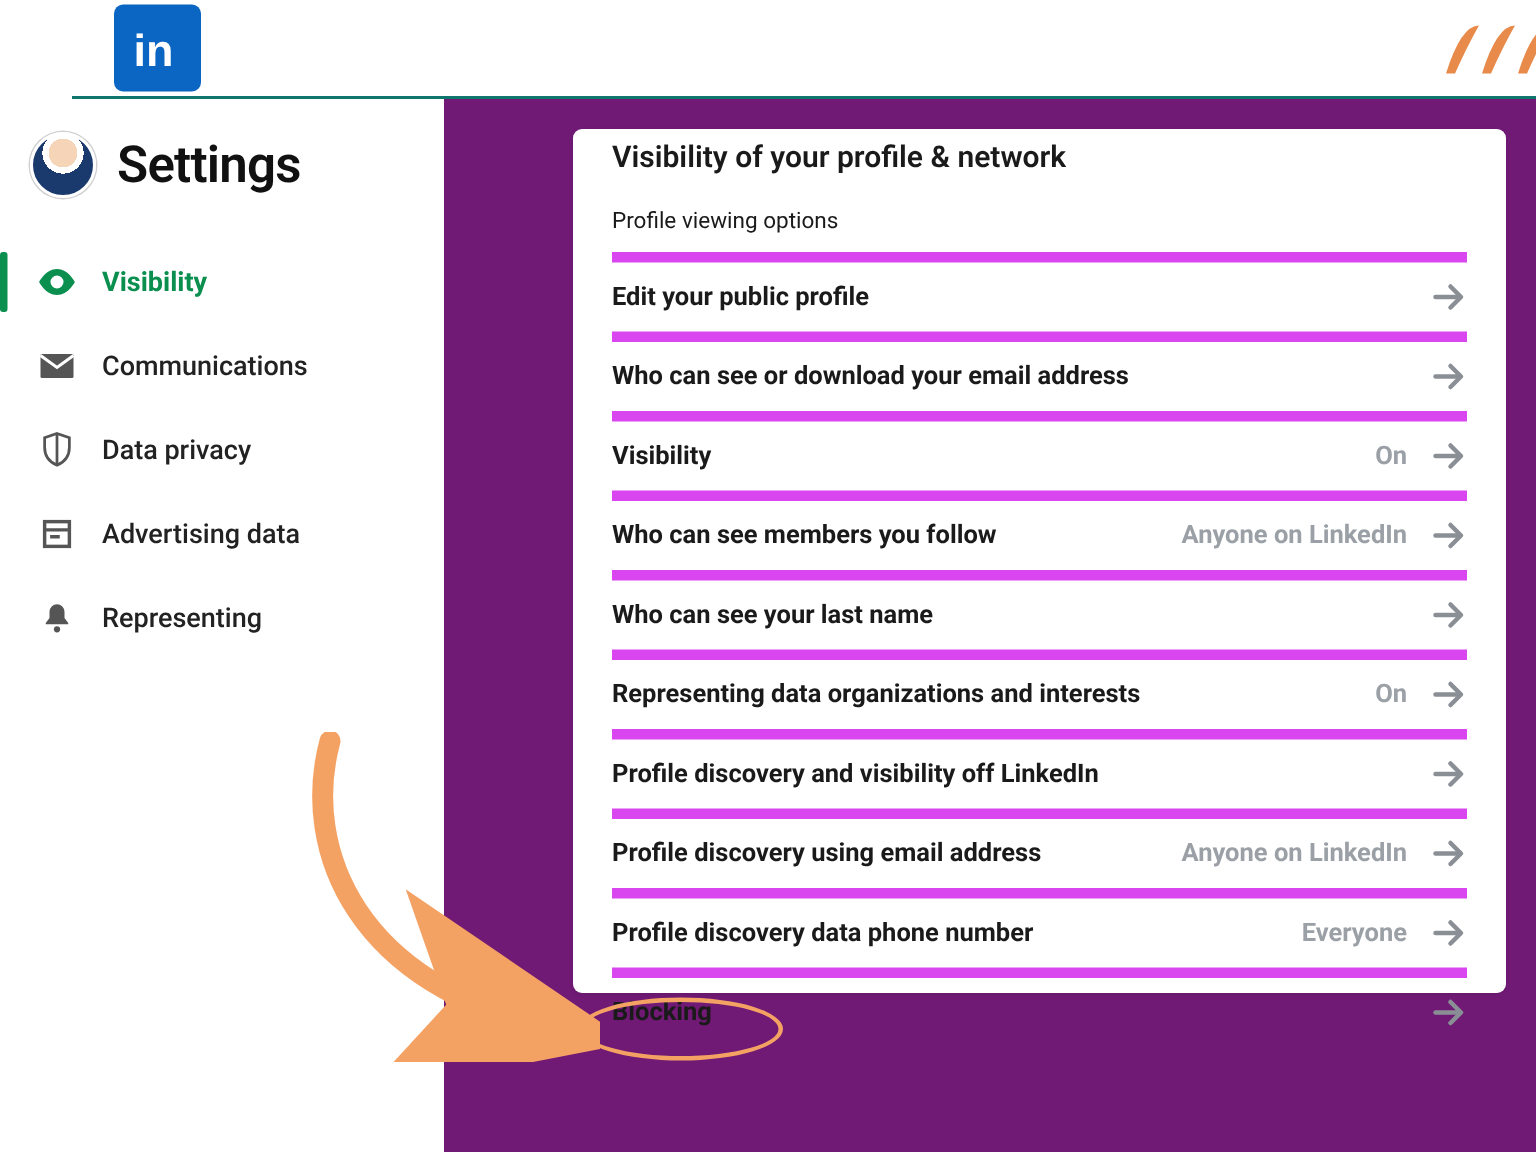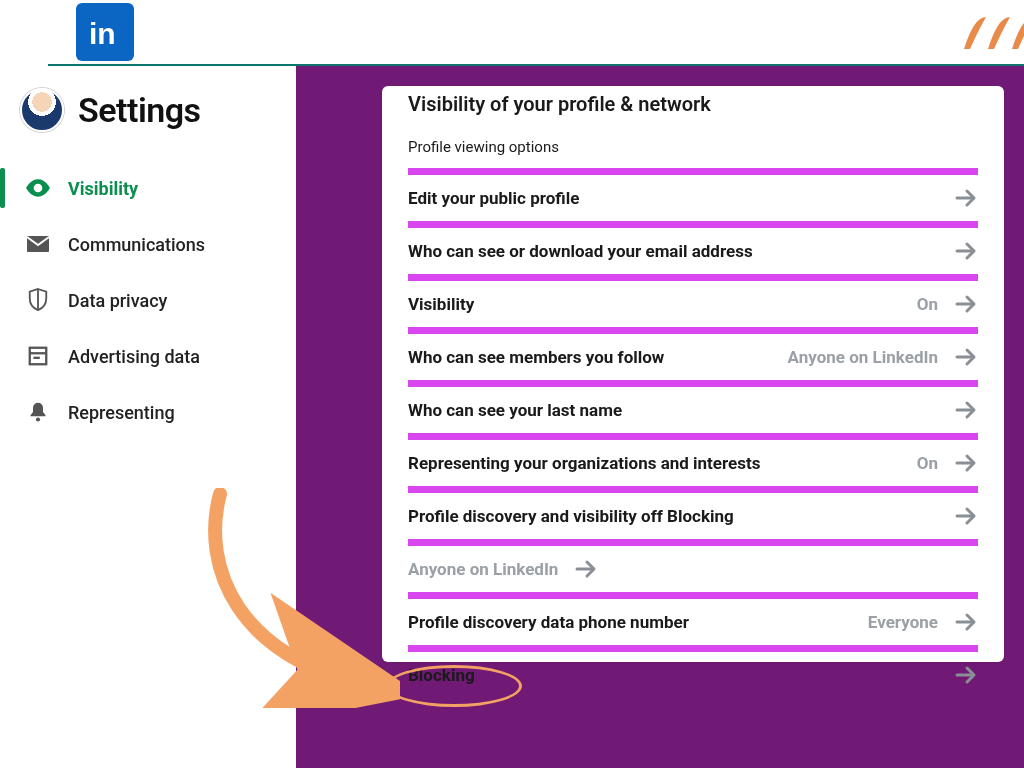--- a/index.html
+++ b/index.html
@@ -164,43 +164,44 @@
             <div class="row-right">
               <div class="arrow">
                 <svg width="24" height="20" viewBox="0 0 24 20" fill="none" stroke="#8a8f95" stroke-width="3" stroke-linecap="round" stroke-linejoin="round">
                   <line x1="3" y1="10" x2="19" y2="10"></line>
                   <polyline points="13,3 20,10 13,17"></polyline>
                 </svg>
               </div>
             </div>
           </div>
           <div class="row">
-            <div class="row-label">Representing your organizations and interests</div>
+            <div class="row-label">Representing data organizations and interests</div>
             <div class="row-right">
               <div class="row-status">On</div>
               <div class="arrow">
                 <svg width="24" height="20" viewBox="0 0 24 20" fill="none" stroke="#8a8f95" stroke-width="3" stroke-linecap="round" stroke-linejoin="round">
                   <line x1="3" y1="10" x2="19" y2="10"></line>
                   <polyline points="13,3 20,10 13,17"></polyline>
                 </svg>
               </div>
             </div>
           </div>
           <div class="row">
-            <div class="row-label">Profile discovery and visibility off Blocking</div>
-            <div class="row-right">
-              <div class="arrow">
-                <svg width="24" height="20" viewBox="0 0 24 20" fill="none" stroke="#8a8f95" stroke-width="3" stroke-linecap="round" stroke-linejoin="round">
-                  <line x1="3" y1="10" x2="19" y2="10"></line>
-                  <polyline points="13,3 20,10 13,17"></polyline>
-                </svg>
-              </div>
-            </div>
-          </div>
-          <div class="row">
+            <div class="row-label">Profile discovery and visibility off LinkedIn</div>
+            <div class="row-right">
+              <div class="arrow">
+                <svg width="24" height="20" viewBox="0 0 24 20" fill="none" stroke="#8a8f95" stroke-width="3" stroke-linecap="round" stroke-linejoin="round">
+                  <line x1="3" y1="10" x2="19" y2="10"></line>
+                  <polyline points="13,3 20,10 13,17"></polyline>
+                </svg>
+              </div>
+            </div>
+          </div>
+          <div class="row">
+            <div class="row-label">Profile discovery using email address</div>
             <div class="row-right">
               <div class="row-status">Anyone on LinkedIn</div>
               <div class="arrow">
                 <svg width="24" height="20" viewBox="0 0 24 20" fill="none" stroke="#8a8f95" stroke-width="3" stroke-linecap="round" stroke-linejoin="round">
                   <line x1="3" y1="10" x2="19" y2="10"></line>
                   <polyline points="13,3 20,10 13,17"></polyline>
                 </svg>
               </div>
             </div>
           </div>

